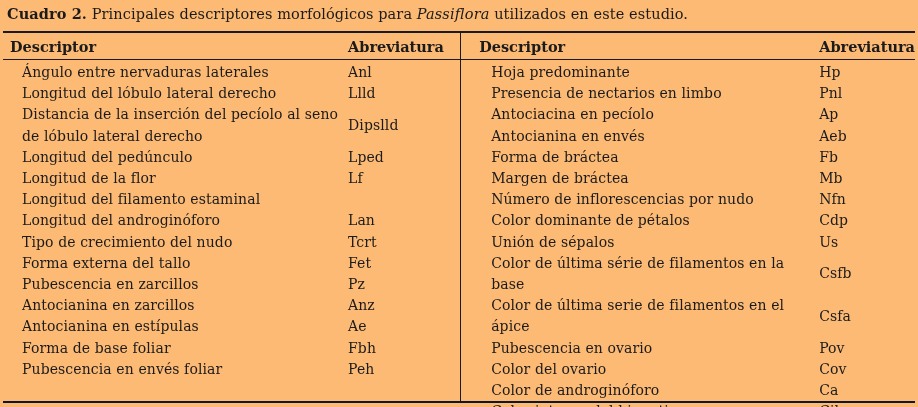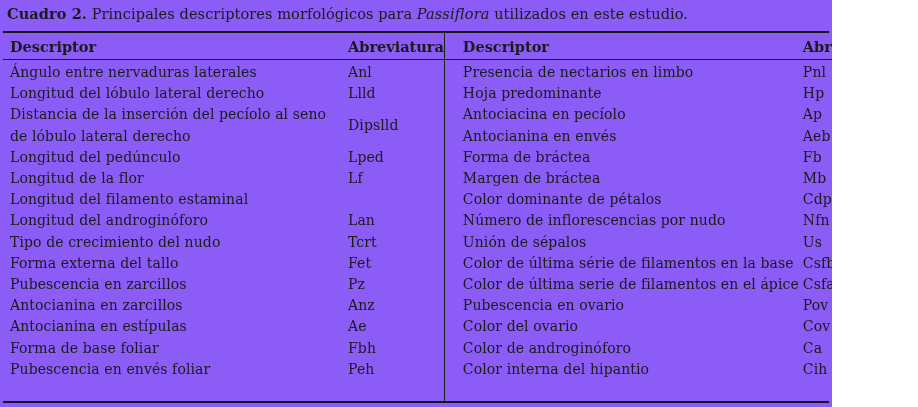--- a/index.html
+++ b/index.html
@@ -1,20 +1,20 @@
 <!DOCTYPE html>
 <html><head>
 <meta charset="utf-8">
 <style>
   html, body { margin: 0; padding: 0; }
   .page {
     position: relative;
-    width: 832px;
+    width: 918px;
     height: 407px;
-    background: #8b5cf6;
+    background: #fdba74;
     font-family: "DejaVu Serif", "Liberation Serif", serif;
     color: #1b1b1b;
     overflow: hidden;
   }
   .caption {
     position: absolute;
     top: 4px;
     left: 7px;
     right: 7px;
     font-size: 14.5px;
@@ -60,21 +60,21 @@
     padding-left: 18px;
   }
   .rows { padding-top: 2px; }
   .row {
     display: grid;
     align-items: center;
     font-size: 14px;
     line-height: 21.2px;
     letter-spacing: 0.1px;
   }
-  .desc { padding-right: 4px; }
+  .desc { padding-right: 4px; margin-left: 12px; }
   .abbr { white-space: nowrap; }
 </style>
 </head>
 <body>
 
 <div class="page">
 
   <div class="caption">
     <span class="bold">Cuadro 2.</span><span> Principales descriptores morfológicos para </span><span class="italic">Passiflora</span><span> utilizados en este estudio.</span>
   </div>
@@ -145,52 +145,52 @@
         </div>
     </div>
 
     <div class="half half-right">
       <div class="hrow">
         <span>Descriptor</span>
         <span>Abreviatura</span>
       </div>
       <div class="rows">
           <div class="row">
+          <span class="desc">Hoja predominante</span>
+          <span class="abbr">Hp</span>
+        </div>
+          <div class="row">
           <span class="desc">Presencia de nectarios en limbo</span>
           <span class="abbr">Pnl</span>
         </div>
           <div class="row">
-          <span class="desc">Hoja predominante</span>
-          <span class="abbr">Hp</span>
-        </div>
-          <div class="row">
           <span class="desc">Antociacina en pecíolo</span>
           <span class="abbr">Ap</span>
         </div>
           <div class="row">
           <span class="desc">Antocianina en envés</span>
           <span class="abbr">Aeb</span>
         </div>
           <div class="row">
           <span class="desc">Forma de bráctea</span>
           <span class="abbr">Fb</span>
         </div>
           <div class="row">
           <span class="desc">Margen de bráctea</span>
           <span class="abbr">Mb</span>
         </div>
           <div class="row">
+          <span class="desc">Número de inflorescencias por nudo</span>
+          <span class="abbr">Nfn</span>
+        </div>
+          <div class="row">
           <span class="desc">Color dominante de pétalos</span>
           <span class="abbr">Cdp</span>
         </div>
           <div class="row">
-          <span class="desc">Número de inflorescencias por nudo</span>
-          <span class="abbr">Nfn</span>
-        </div>
-          <div class="row">
           <span class="desc">Unión de sépalos</span>
           <span class="abbr">Us</span>
         </div>
           <div class="row">
           <span class="desc">Color de última série de filamentos en la base</span>
           <span class="abbr">Csfb</span>
         </div>
           <div class="row">
           <span class="desc">Color de última serie de filamentos en el ápice</span>
           <span class="abbr">Csfa</span>

